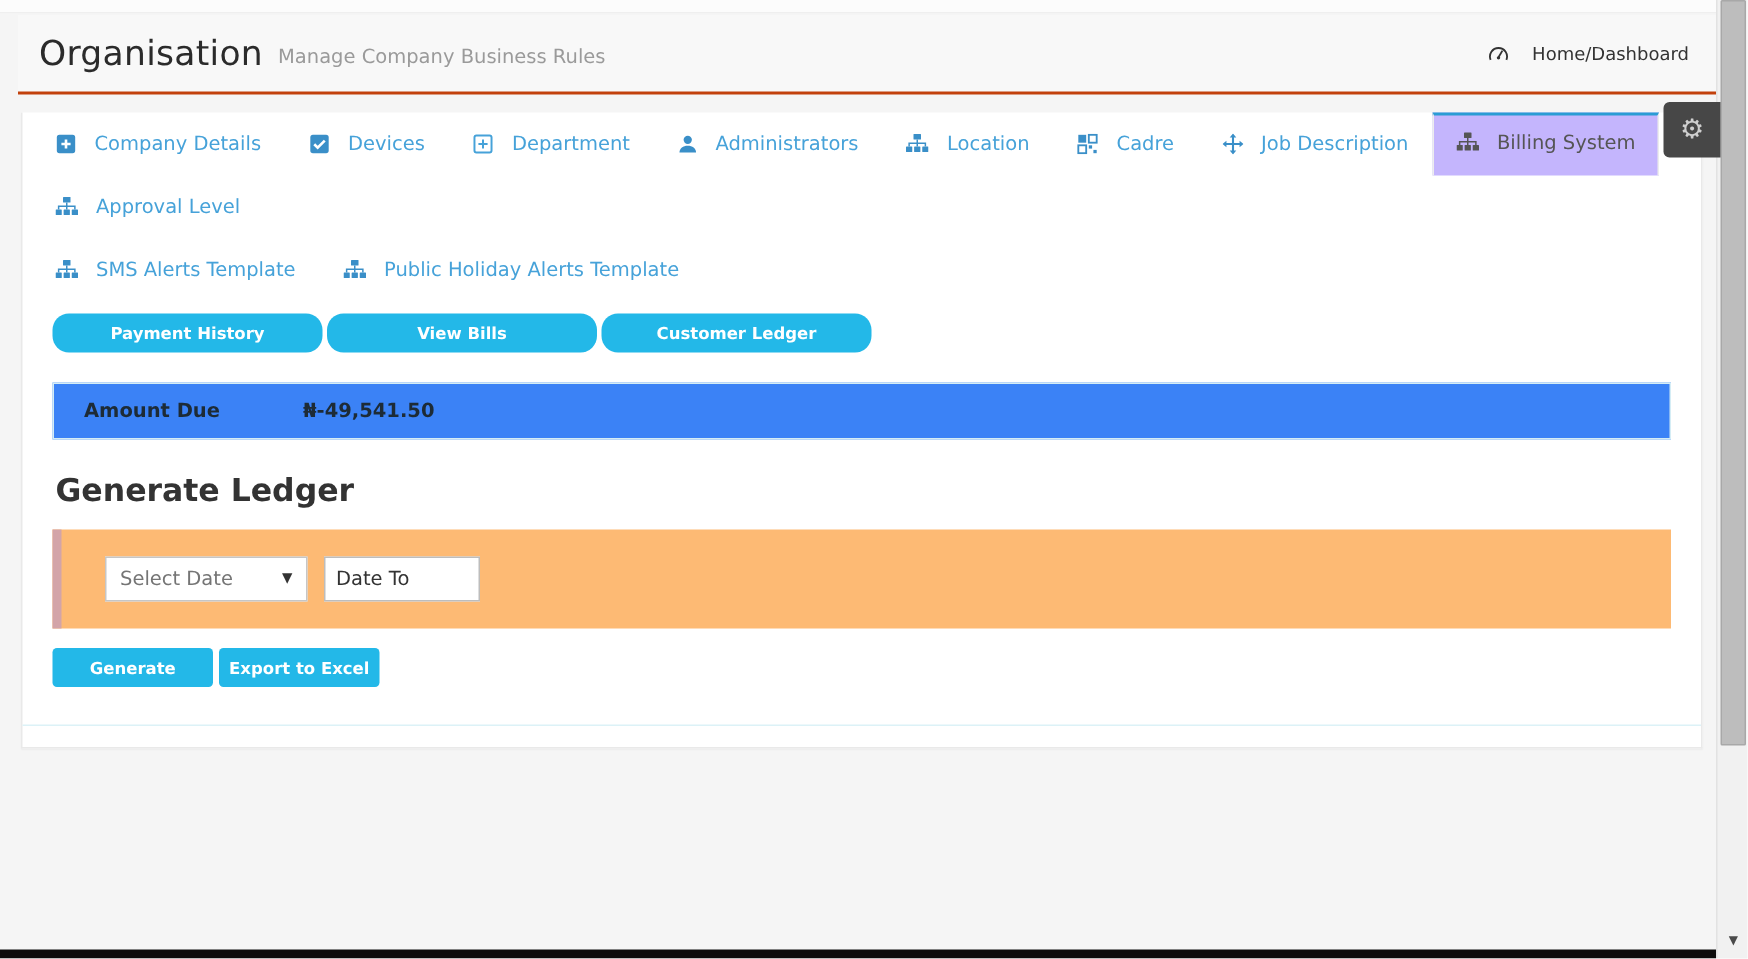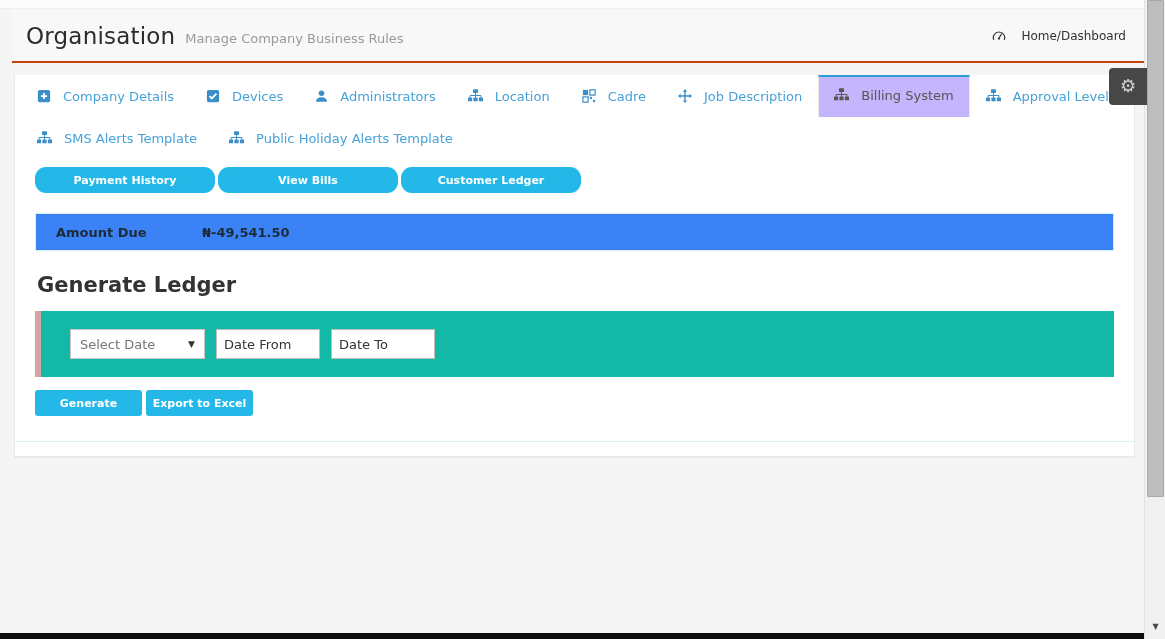--- a/index.html
+++ b/index.html
@@ -61,21 +61,21 @@
   .amount-bar {
     margin:20px 20px 0; height:38px; background:#3b82f6; border:1px solid #d5edf5;
     display:flex; align-items:center; font-size:13px; font-weight:bold; color:#1d2b36;
   }
   .amount-label { padding-left:20px; width:166px; }
 
   
   .section-title { font-size:21px; color:#333; margin:22px 0 0 22px; font-weight:bold; }
 
   .form-panel {
-    margin:14px 20px 0; height:66px; background:#14b8a6;
+    margin:14px 20px 0; height:66px; background:#fdba74;
     border-left:6px solid #d3a4a8;
     display:flex; align-items:center; padding-left:29px; gap:11px;
   }
   .select-box {
     width:135px; height:30px; background:#fff; border:1px solid #c6c6c6;
     display:flex; align-items:center; font-size:13px; color:#757575;
     padding:0 9px; cursor:pointer;
   }
   .select-box .caret { margin-left:auto; font-size:9px; color:#333; }
   .date-input {
@@ -145,20 +145,29 @@
       <span>
         <svg width="14" height="14" viewBox="0 0 16 16">
             <rect x="1" y="1" width="14" height="14" rx="2" fill="#3a8fc8"></rect>
             <path d="M4 8.2l2.6 2.6L12 5.4" stroke="#fff" stroke-width="2" fill="none"></path>
           </svg>
       </span>
       <span>Devices</span>
     </li>
     <li class="tab">
       <span>
+        <svg width="14" height="14" viewBox="0 0 16 16" stroke="#46a2d9" fill="none">
+            <rect x="1.5" y="1.5" width="13" height="13" rx="1.5" stroke-width="1.5"></rect>
+            <path d="M8 4.5v7M4.5 8h7" stroke-width="1.5"></path>
+          </svg>
+      </span>
+      <span>Department</span>
+    </li>
+    <li class="tab">
+      <span>
         <svg width="13" height="14" viewBox="0 0 16 16" fill="#3a8fc8">
             <circle cx="8" cy="4.6" r="3.4"></circle>
             <path d="M1.2 15c0-3.6 3-5.6 6.8-5.6s6.8 2 6.8 5.6z"></path>
           </svg>
       </span>
       <span>Administrators</span>
     </li>
     <li class="tab">
       <span>
         <svg width="15" height="13" viewBox="0 0 18 15" fill="#3a8fc8">
@@ -254,21 +263,20 @@
     <span class="amount-value">₦-49,541.50</span>
   </div>
 
   <h2 class="section-title">Generate Ledger</h2>
 
   <div class="form-panel">
     <div class="select-box">
       <span>Select Date</span>
       <span class="caret">▼</span>
     </div>
-    <input class="date-input" type="text" placeholder="Date From" style="">
     <input class="date-input" type="text" placeholder="Date To" style="">
   </div>
 
   <div class="gen-row">
     <button class="cyan-btn">Generate</button>
     <button class="cyan-btn">Export to Excel</button>
   </div>
 
   <hr class="divider">
 </div>

